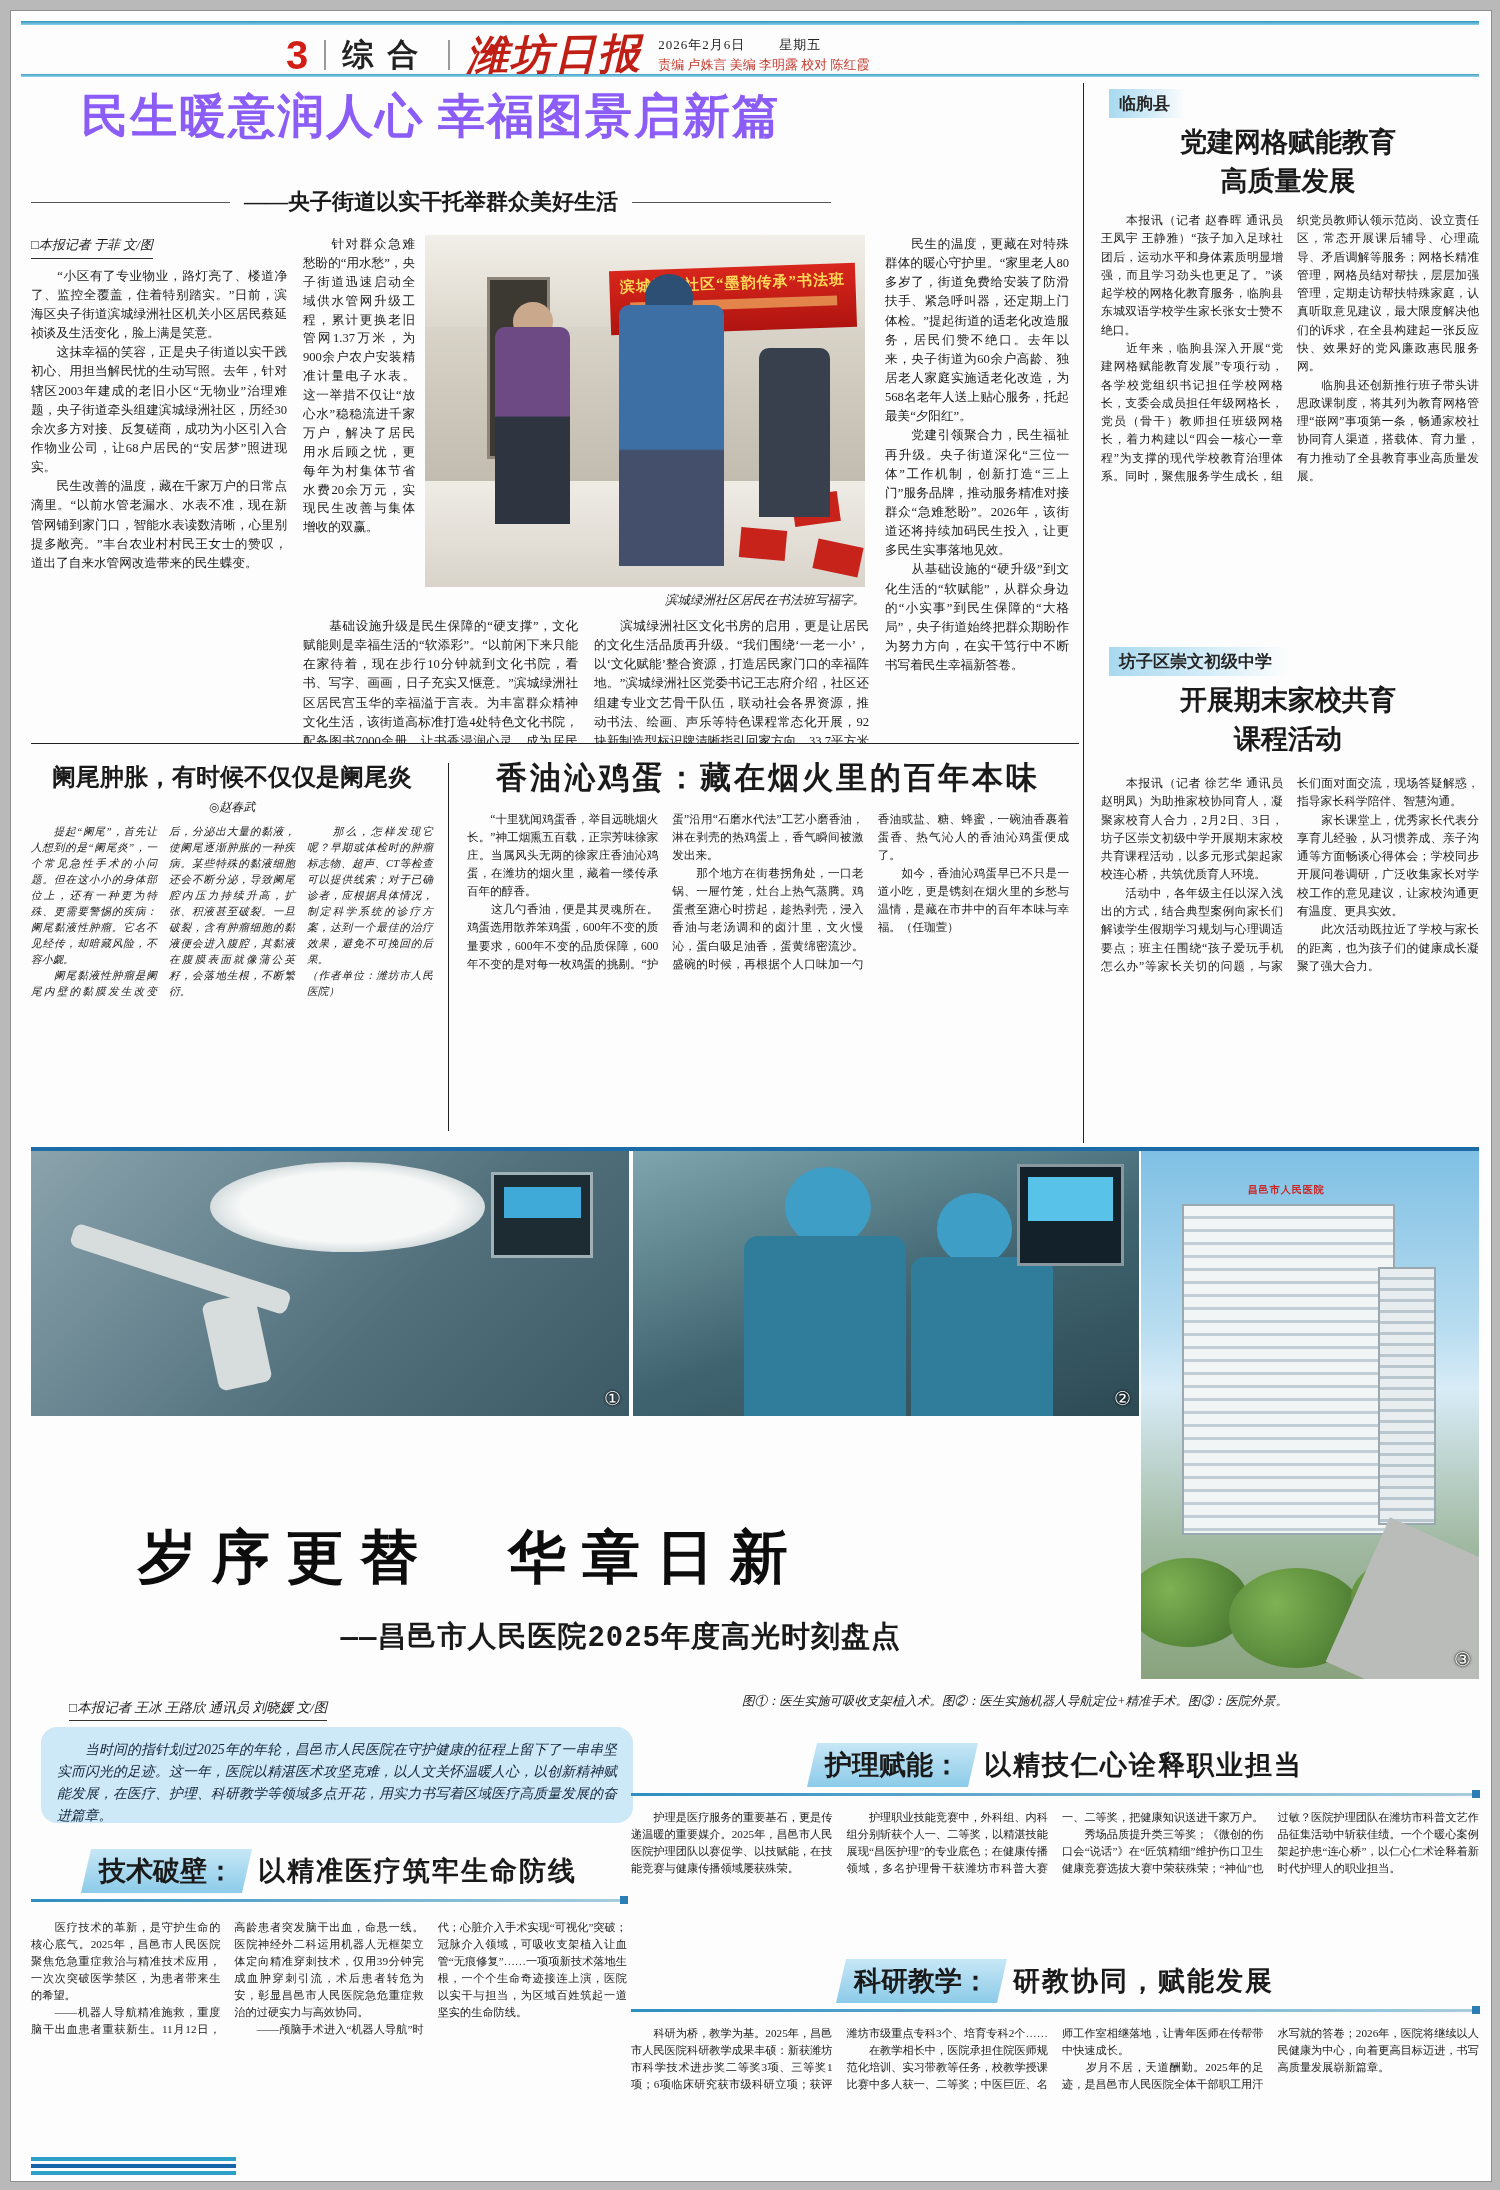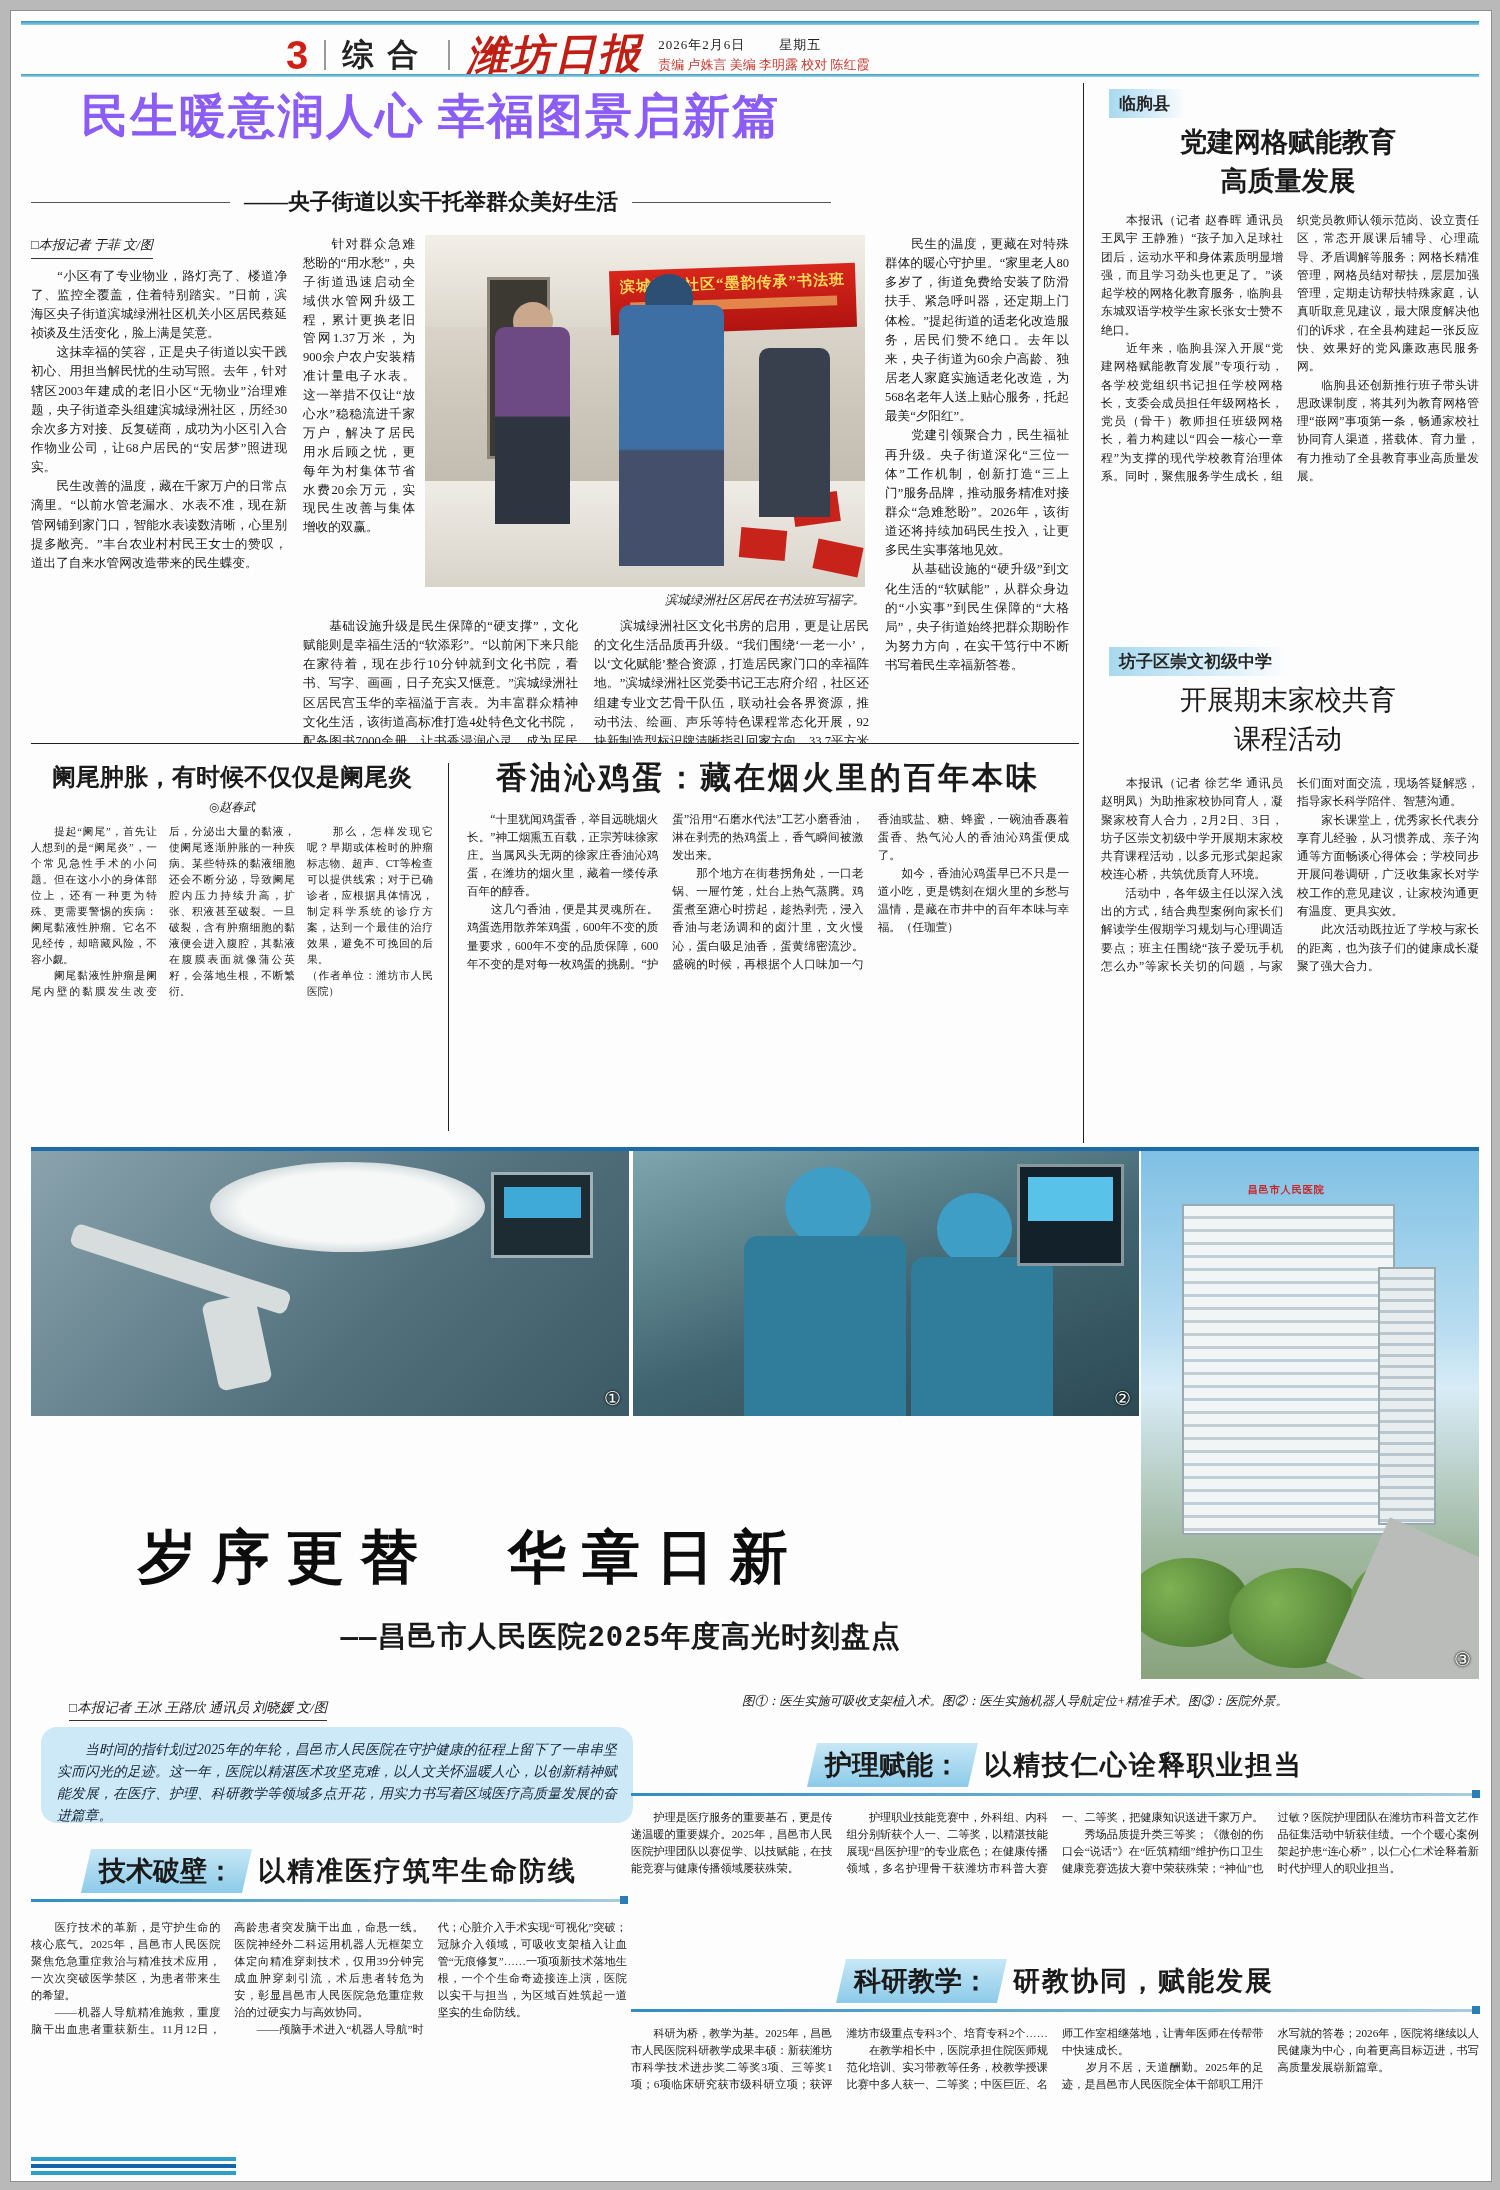--- a/index.html
+++ b/index.html
@@ -56,31 +56,31 @@
   .cmid-bot{display:flex;gap:16px;margin-top:8px;}
   .cmid-bot .bc{width:275px;}
   .c4{width:184px;}
 
   
   .hr-mid{left:20px;top:732px;width:1048px;height:1px;background:#222;}
   .vr-mid{left:437px;top:752px;width:1px;height:368px;background:#222;}
   .vr-right{left:1072px;top:72px;width:1px;height:1060px;background:#222;}
   .midL-title{left:20px;top:750px;width:402px;text-align:center;font-size:24px;font-weight:900;font-family:"Liberation Sans","DejaVu Sans",sans-serif;}
   .midL-author{left:20px;top:788px;width:402px;text-align:center;font-size:12px;font-style:italic;}
-  .midL-body{left:20px;top:812px;width:402px;height:308px;column-count:3;column-gap:12px;font-size:10.7px;line-height:1.5;}
+  .midL-body{left:20px;top:812px;width:402px;height:308px;column-count:3;column-gap:12px;font-size:10.7px;line-height:1.5;font-style:italic;}
   .midC-title{left:456px;top:746px;width:602px;text-align:center;font-size:31px;font-weight:900;letter-spacing:3px;font-family:Liberation Mono, monospace;}
   .midC-body{left:456px;top:800px;width:602px;height:320px;column-count:3;column-gap:14px;font-size:11.6px;line-height:1.56;}
 
   
   .tag{display:inline-block;padding:3px 16px 3px 10px;font-size:17px;font-weight:900;color:#262626;background:linear-gradient(90deg,#a8d9ef 0%,#d8eef9 60%,rgba(216,238,249,0));font-family:"Liberation Sans","DejaVu Sans",sans-serif;}
   .rc-tag1{left:1098px;top:78px;}
   .rc-hl1{left:1086px;top:112px;width:382px;text-align:center;font-size:27px;font-weight:900;line-height:1.45;}
   .rc-body1{left:1090px;top:200px;width:378px;height:428px;column-count:2;column-gap:14px;font-size:11.8px;line-height:1.55;}
   .rc-tag2{left:1098px;top:636px;}
-  .rc-hl2{left:1086px;top:670px;width:382px;text-align:center;font-size:27px;font-weight:400;line-height:1.45;}
+  .rc-hl2{left:1086px;top:670px;width:382px;text-align:center;font-size:27px;font-weight:700;line-height:1.45;}
   .rc-body2{left:1090px;top:756px;width:378px;height:372px;column-count:2;column-gap:14px;font-size:11.8px;line-height:1.55;margin-top:7px;}
 
   
   .feat-bar{left:20px;top:1136px;width:1448px;height:4px;background:#1d6ca8;}
   .ph{overflow:hidden;}
   .ph2{left:20px;top:1140px;width:598px;height:265px;background:linear-gradient(135deg,#8aa3ad,#51707c 60%,#3c5a66);}
   .orlight{position:absolute;left:30%;top:4%;width:46%;height:34%;background:radial-gradient(ellipse at center,#f6f8f7 55%,#c3cdd0 80%,rgba(195,205,208,0));border-radius:50%;}
   .orarm{position:absolute;background:#d7dcdd;border-radius:8px;}
   .a1{left:6%;top:40%;width:38%;height:9%;transform:rotate(18deg);}
   .a2{left:30%;top:55%;width:9%;height:34%;transform:rotate(-12deg);}

